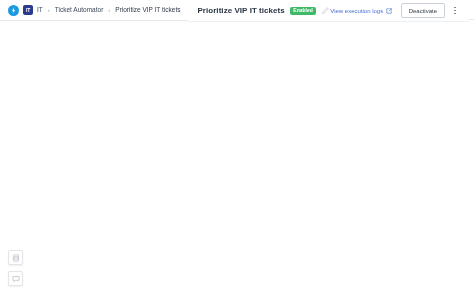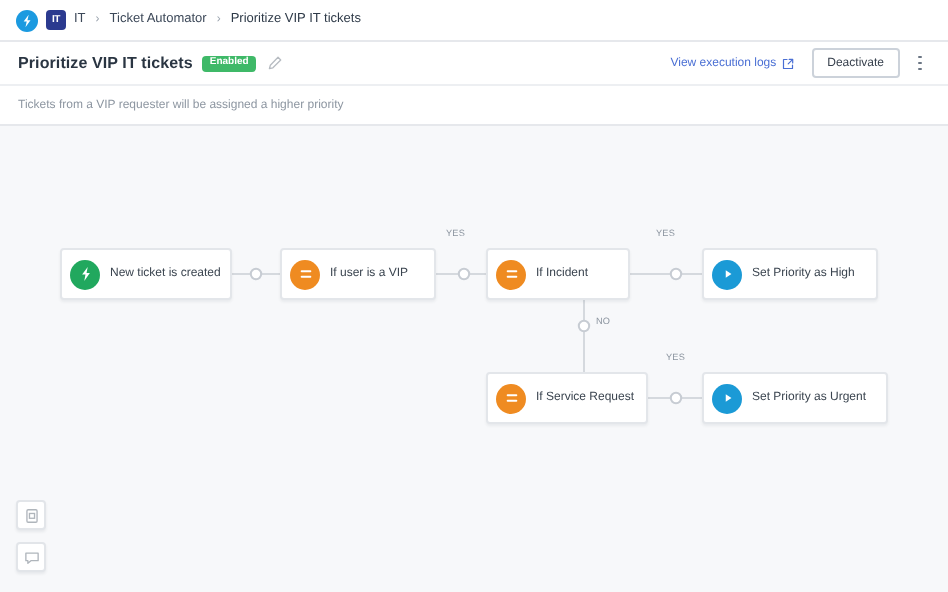--- a/index.html
+++ b/index.html
@@ -12,21 +12,21 @@
     font-family: "Liberation Sans", sans-serif;
     -webkit-font-smoothing: antialiased;
   }
 
   .app {
     position: relative;
     width: 474px;
     height: 296px;
     background: #ffffff;
     display: flex;
-    flex-direction: column;
+    flex-direction: row;
   }
 
   
   .breadcrumb-bar {
     height: 21px;
     min-height: 21px;
     background: #ffffff;
     border-bottom: 1px solid #e6e8ec;
     display: flex;
     align-items: center;

